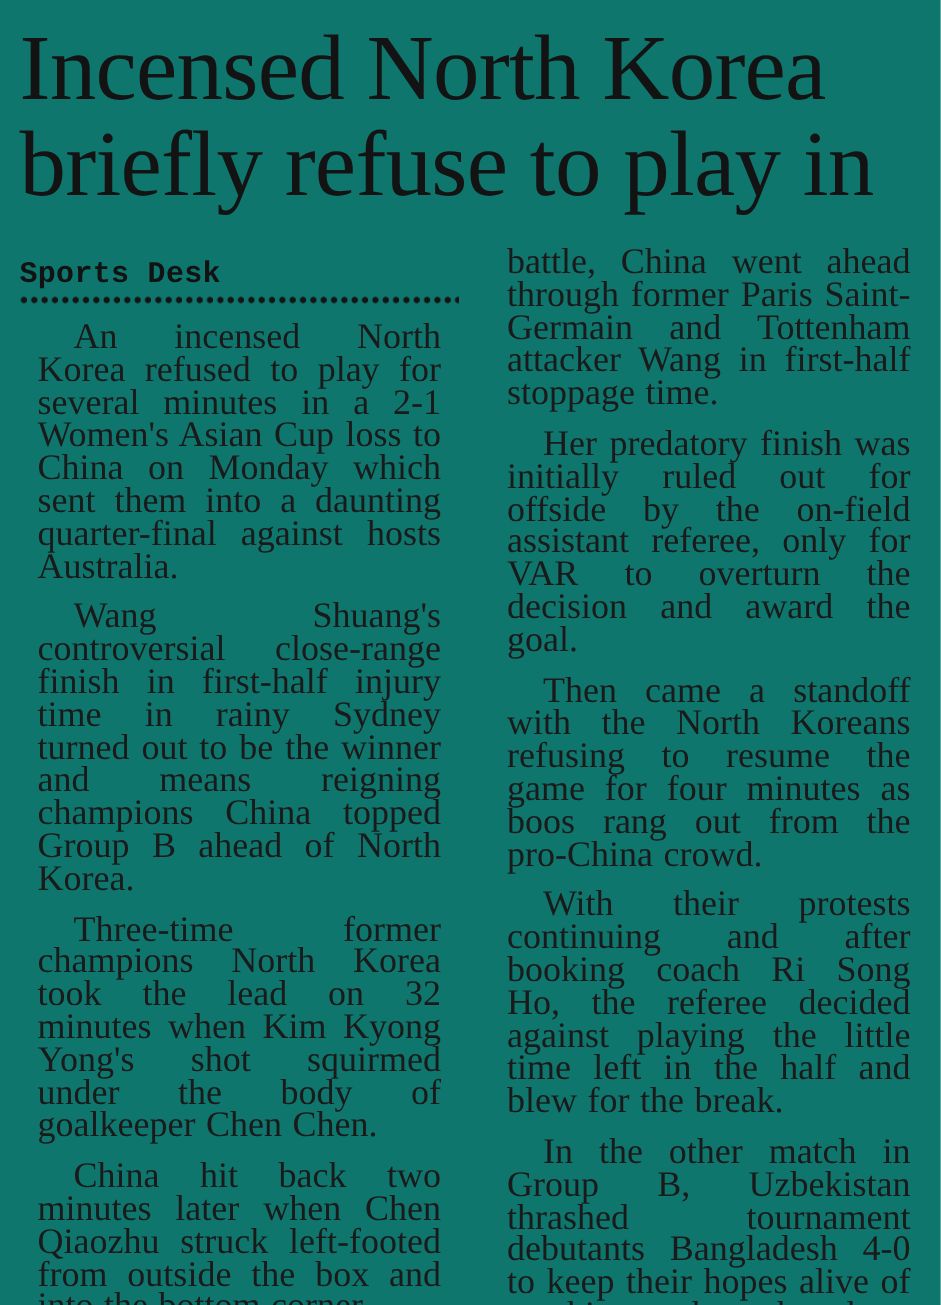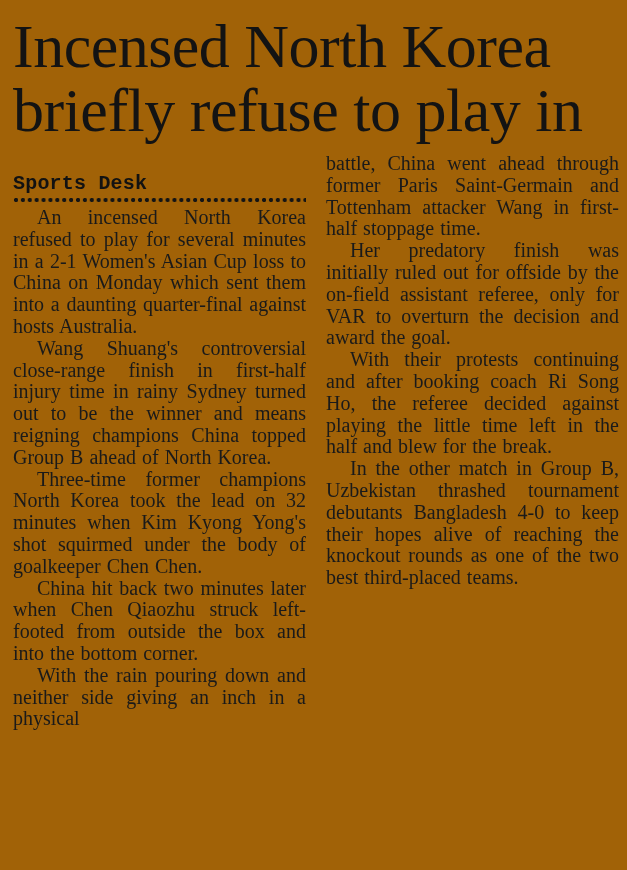--- a/index.html
+++ b/index.html
@@ -6,21 +6,21 @@
   body {
     margin: 0;
     background: #ffffff;
   }
   .page {
     position: relative;
     width: 627px;
     height: 870px;
     box-sizing: border-box;
     padding: 14px 13px 0 13px;
-    background: #a16207;
+    background: #0f766e;
     color: #161616;
     font-family: "Liberation Serif", serif;
     overflow: hidden;
   }
   .headline {
     margin: 0;
     font-size: 62px;
     line-height: 64px;
     font-weight: 400;
     letter-spacing: -0.5px;
@@ -52,22 +52,22 @@
     letter-spacing: 0.2px;
   }
   .dotted-rule {
     margin-top: 2px;
     height: 6px;
     background-image: radial-gradient(circle at 3px 3px, #141414 1.9px, rgba(0,0,0,0) 2.3px);
     background-size: 6.9px 6px;
     background-repeat: repeat-x;
   }
   .para {
-    margin: 0;
-    font-size: 20px;
+    margin: 12px;
+    font-size: 24px;
     line-height: 21.8px;
     text-align: justify;
     text-indent: 24px;
     word-spacing: 1px;
     color: #1a1a1a;
   }
   .para.no-indent { text-indent: 0; }
   .para.cont-next { text-align-last: justify; }
 </style>
 </head>
@@ -93,20 +93,21 @@
           <p class="para">Three-time former champions North Korea took the lead on 32 minutes when Kim Kyong Yong's shot squirmed under the body of goalkeeper Chen Chen.</p>
           <p class="para">China hit back two minutes later when Chen Qiaozhu struck left-footed from outside the box and into the bottom corner.</p>
           <p class="para cont-next">With the rain pouring down and neither side giving an inch in a physical</p>
         </div>
     </div>
 
     <div class="col col-right">
       <div>
           <p class="para no-indent">battle, China went ahead through former Paris Saint-Germain and Tottenham attacker Wang in first-half stoppage time.</p>
           <p class="para">Her predatory finish was initially ruled out for offside by the on-field assistant referee, only for VAR to overturn the decision and award the goal.</p>
+          <p class="para">Then came a standoff with the North Koreans refusing to resume the game for four minutes as boos rang out from the pro-China crowd.</p>
           <p class="para">With their protests continuing and after booking coach Ri Song Ho, the referee decided against playing the little time left in the half and blew for the break.</p>
           <p class="para">In the other match in Group B, Uzbekistan thrashed tournament debutants Bangladesh 4-0 to keep their hopes alive of reaching the knockout rounds as one of the two best third-placed teams.</p>
         </div>
     </div>
 
   </div>
 
 </div>
 
 </body></html>

